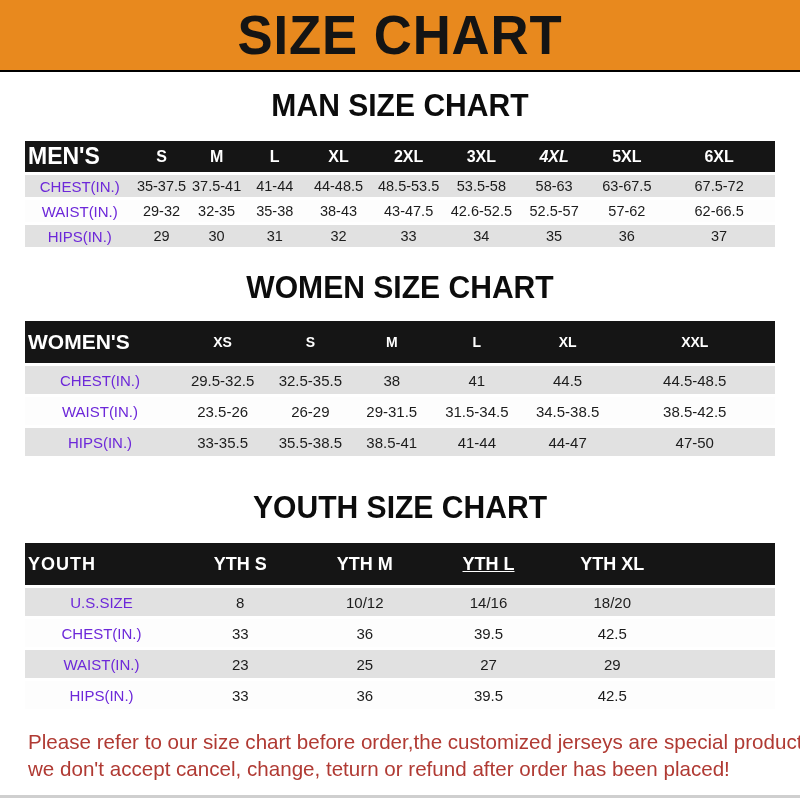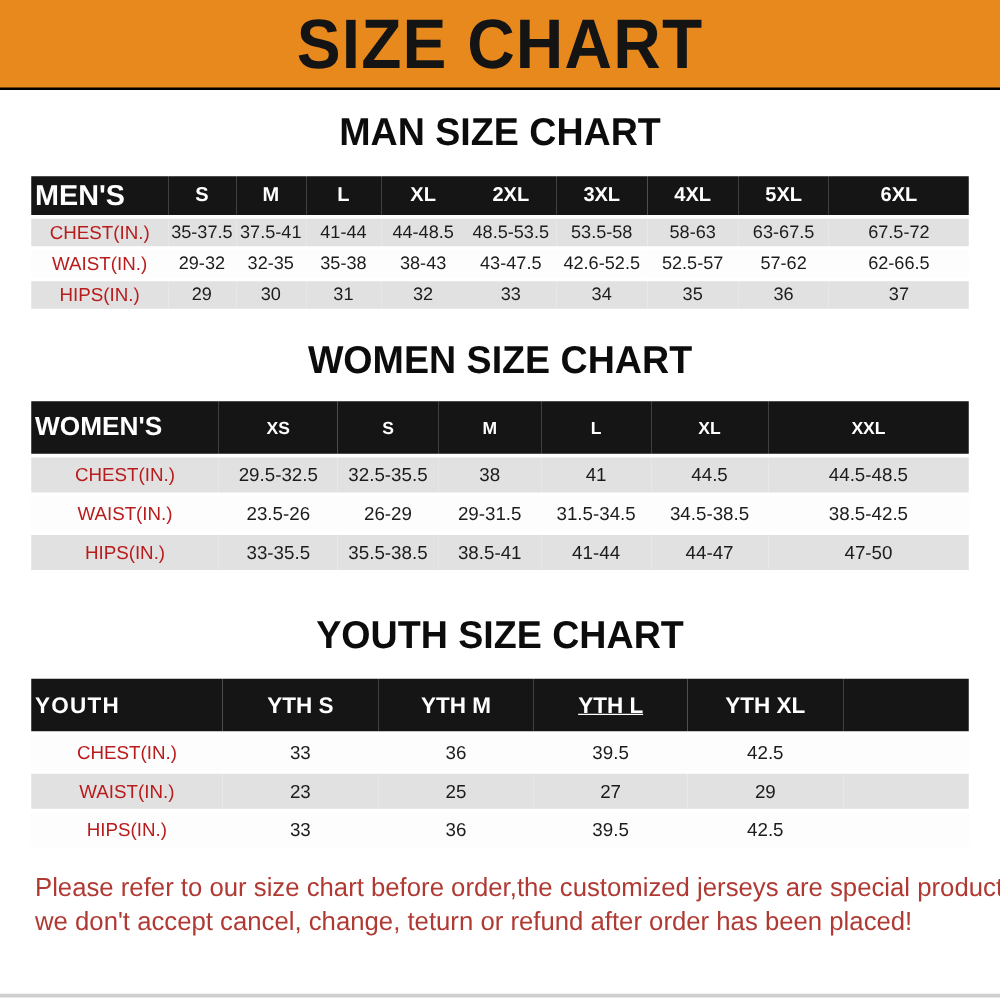--- a/index.html
+++ b/index.html
@@ -40,35 +40,35 @@
     border-collapse:separate;border-spacing:0 3px;
   }
   .size-table th{
     background:var(--bar-black);color:#fff;font-weight:700;
     text-align:center;padding:0;
   }
   .size-table th.corner{text-align:left;padding-left:3px;}
   .size-table td{
     text-align:center;padding:0;font-size:15px;color:#1c1c1c;
   }
-  .size-table td.rowlabel{font-size:15px;color:#b91c1c;}
+  .size-table td.rowlabel{font-size:15px;color:#6d28d9;}
   .size-table tr.gray td{background:var(--row-gray);}
   .size-table tr.white td{background:#fdfdfd;}
   
   table[data-table="0"] th{height:31px;font-size:16px;}
   table[data-table="0"] th.corner{font-size:23px;}
   table[data-table="0"] td{height:22px;font-size:14.5px;}
   table[data-table="0"] th:nth-child(1){width:14.6%;}
   table[data-table="0"] th:nth-child(2){width:7.2%;}
   table[data-table="0"] th:nth-child(3){width:7.5%;}
   table[data-table="0"] th:nth-child(4){width:8.0%;}
   table[data-table="0"] th:nth-child(5){width:9.0%;}
   table[data-table="0"] th:nth-child(6){width:9.7%;}
   table[data-table="0"] th:nth-child(7){width:9.7%;}
-  table[data-table="0"] th:nth-child(8){width:9.7%;}
+  table[data-table="0"] th:nth-child(8){width:9.7%;font-style:italic;}
   table[data-table="0"] th:nth-child(9){width:9.7%;}
   
   table[data-table="1"] th{height:42px;font-size:14px;}
   table[data-table="1"] th.corner{font-size:21px;}
   table[data-table="1"] td{height:28px;}
   table[data-table="1"] th:nth-child(1){width:20%;}
   table[data-table="1"] th:nth-child(2){width:12.7%;}
   table[data-table="1"] th:nth-child(3){width:10.7%;}
   table[data-table="1"] th:nth-child(4){width:11.0%;}
   table[data-table="1"] th:nth-child(5){width:11.7%;}
@@ -211,20 +211,28 @@
         <tr>
           <th class="corner">YOUTH</th>
           <th>YTH S</th>
           <th>YTH M</th>
           <th>YTH L</th>
           <th>YTH XL</th>
           <th class="filler"></th>
         </tr>
       </thead>
       <tbody>
+        <tr class="gray">
+          <td class="rowlabel">U.S.SIZE</td>
+          <td>8</td>
+          <td>10/12</td>
+          <td>14/16</td>
+          <td>18/20</td>
+          <td class="filler"></td>
+        </tr>
         <tr class="white">
           <td class="rowlabel">CHEST(IN.)</td>
           <td>33</td>
           <td>36</td>
           <td>39.5</td>
           <td>42.5</td>
           <td class="filler"></td>
         </tr>
         <tr class="gray">
           <td class="rowlabel">WAIST(IN.)</td>

